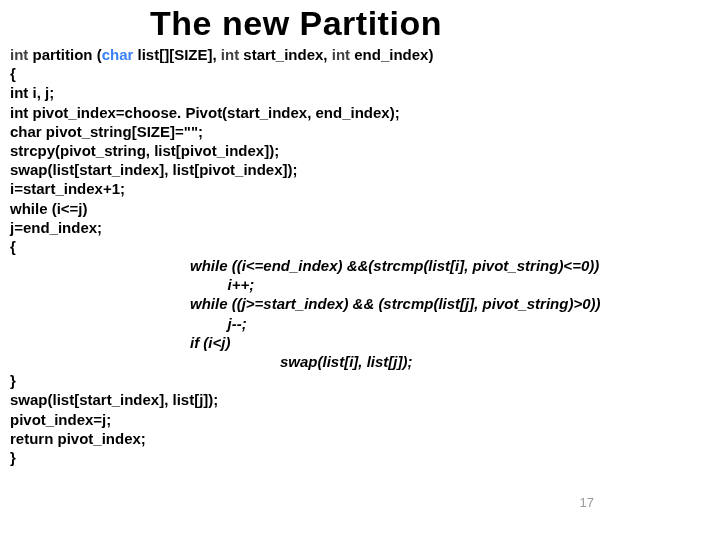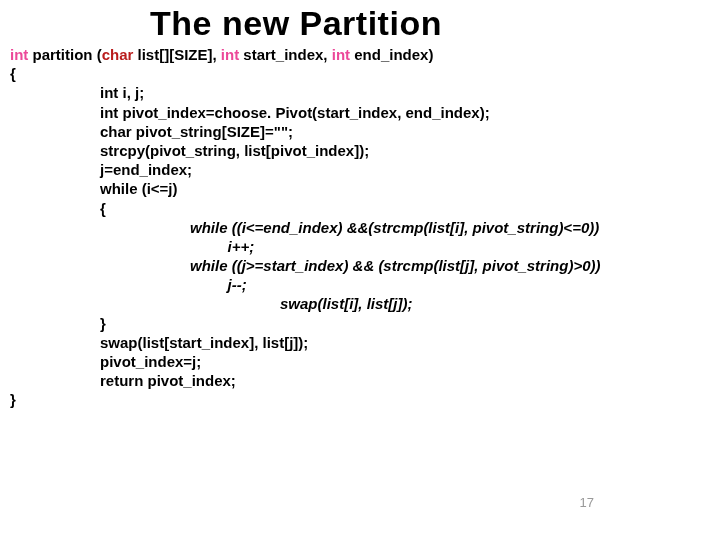--- a/index.html
+++ b/index.html
@@ -1,23 +1,23 @@
 <!DOCTYPE html>
 <html><head>
 <meta charset="utf-8">
 <style>
   * { margin: 0; padding: 0; box-sizing: border-box; }
   html, body { width: 720px; height: 540px; background: #fff; font-family: Arial, Helvetica, sans-serif; color: #000; }
   .slide { width: 610px; height: 540px; position: relative; padding: 4px 28px 0 10px; }
   .title { font-size: 34px; font-weight: bold; text-align: center; margin: 0 0 2px 0; letter-spacing: 0.5px; }
   .code { font-family: Arial, Helvetica, sans-serif; font-size: 15px; line-height: 1.28; font-weight: bold; }
   .sig { white-space: pre; }
-  .kw-int { color: #ec4899; }
-  .kw-char { color: #b91c1c; text-align: center; }
-  .body-lvl1 { margin-left: 90px; white-space: pre; }
+  .kw-int { color: #404040; }
+  .kw-char { color: #3b82f6; text-align: center; }
+  .body-lvl1 { white-space: pre; }
   .body-lvl2 { margin-left: 180px; white-space: pre; font-style: italic; }
   .body-lvl3 { margin-left: 270px; white-space: pre; font-style: italic; }
   .pgnum { position: absolute; right: 16px; bottom: 30px; font-size: 13px; color: #9a9a9a; font-weight: normal; margin-left: 39px; }
   .no-interact { pointer-events: none; }
 </style>
 </head>
 <body>
 
 <div class="slide no-interact">
 
@@ -26,28 +26,31 @@
   <div class="code">
 
     <div class="sig"><span class="kw-int">int</span><span> partition (</span><span class="kw-char">char</span><span> list[][SIZE], </span><span class="kw-int">int</span><span> start_index, </span><span class="kw-int">int</span><span> end_index)</span></div>
 
     <div class="sig">{</div>
 
     <div class="body-lvl1">int i, j;</div>
     <div class="body-lvl1">int pivot_index=choose. Pivot(start_index, end_index);</div>
     <div class="body-lvl1">char pivot_string[SIZE]="";</div>
     <div class="body-lvl1">strcpy(pivot_string, list[pivot_index]);</div>
+    <div class="body-lvl1">swap(list[start_index], list[pivot_index]);</div>
+    <div class="body-lvl1">i=start_index+1;</div>
+    <div class="body-lvl1">while (i&lt;=j)</div>
     <div class="body-lvl1">j=end_index;</div>
-    <div class="body-lvl1">while (i&lt;=j)</div>
     <div class="body-lvl1">{</div>
 
     <div class="body-lvl2">while ((i&lt;=end_index) &amp;&amp;(strcmp(list[i], pivot_string)&lt;=0))</div>
     <div class="body-lvl2">         i++;</div>
     <div class="body-lvl2">while ((j&gt;=start_index) &amp;&amp; (strcmp(list[j], pivot_string)&gt;0))</div>
     <div class="body-lvl2">         j--;</div>
+    <div class="body-lvl2">if (i&lt;j)</div>
 
     <div class="body-lvl3">swap(list[i], list[j]);</div>
 
     <div class="body-lvl1">}</div>
     <div class="body-lvl1">swap(list[start_index], list[j]);</div>
     <div class="body-lvl1">pivot_index=j;</div>
     <div class="body-lvl1">return pivot_index;</div>
 
     <div class="sig">}</div>
 

